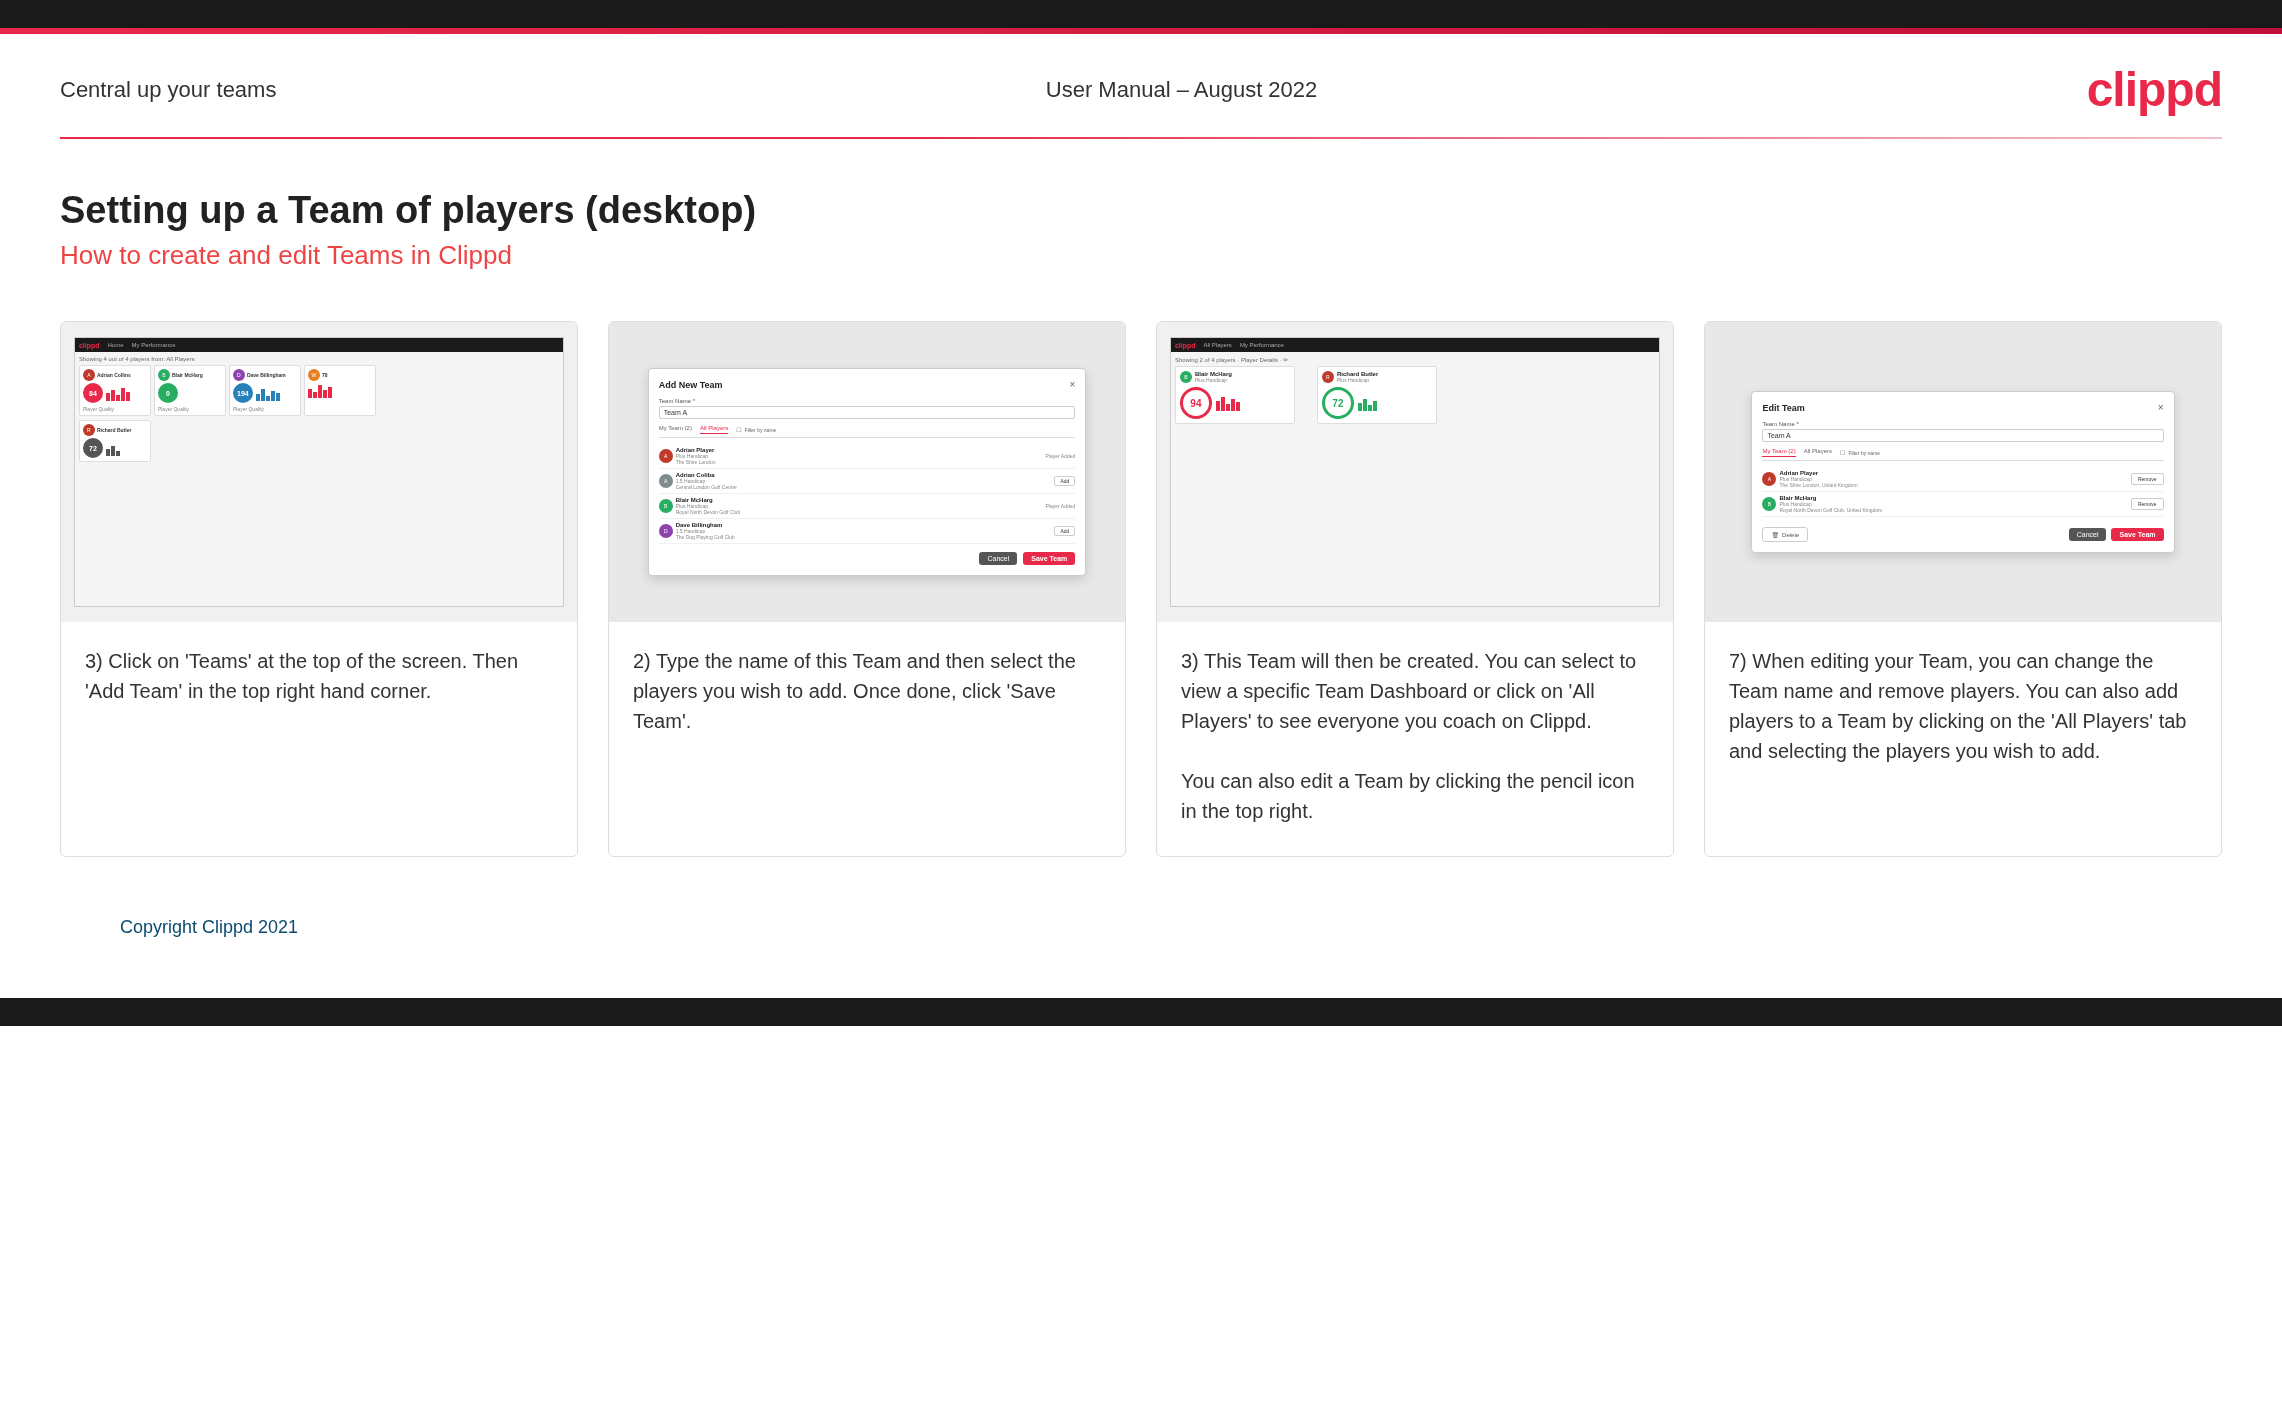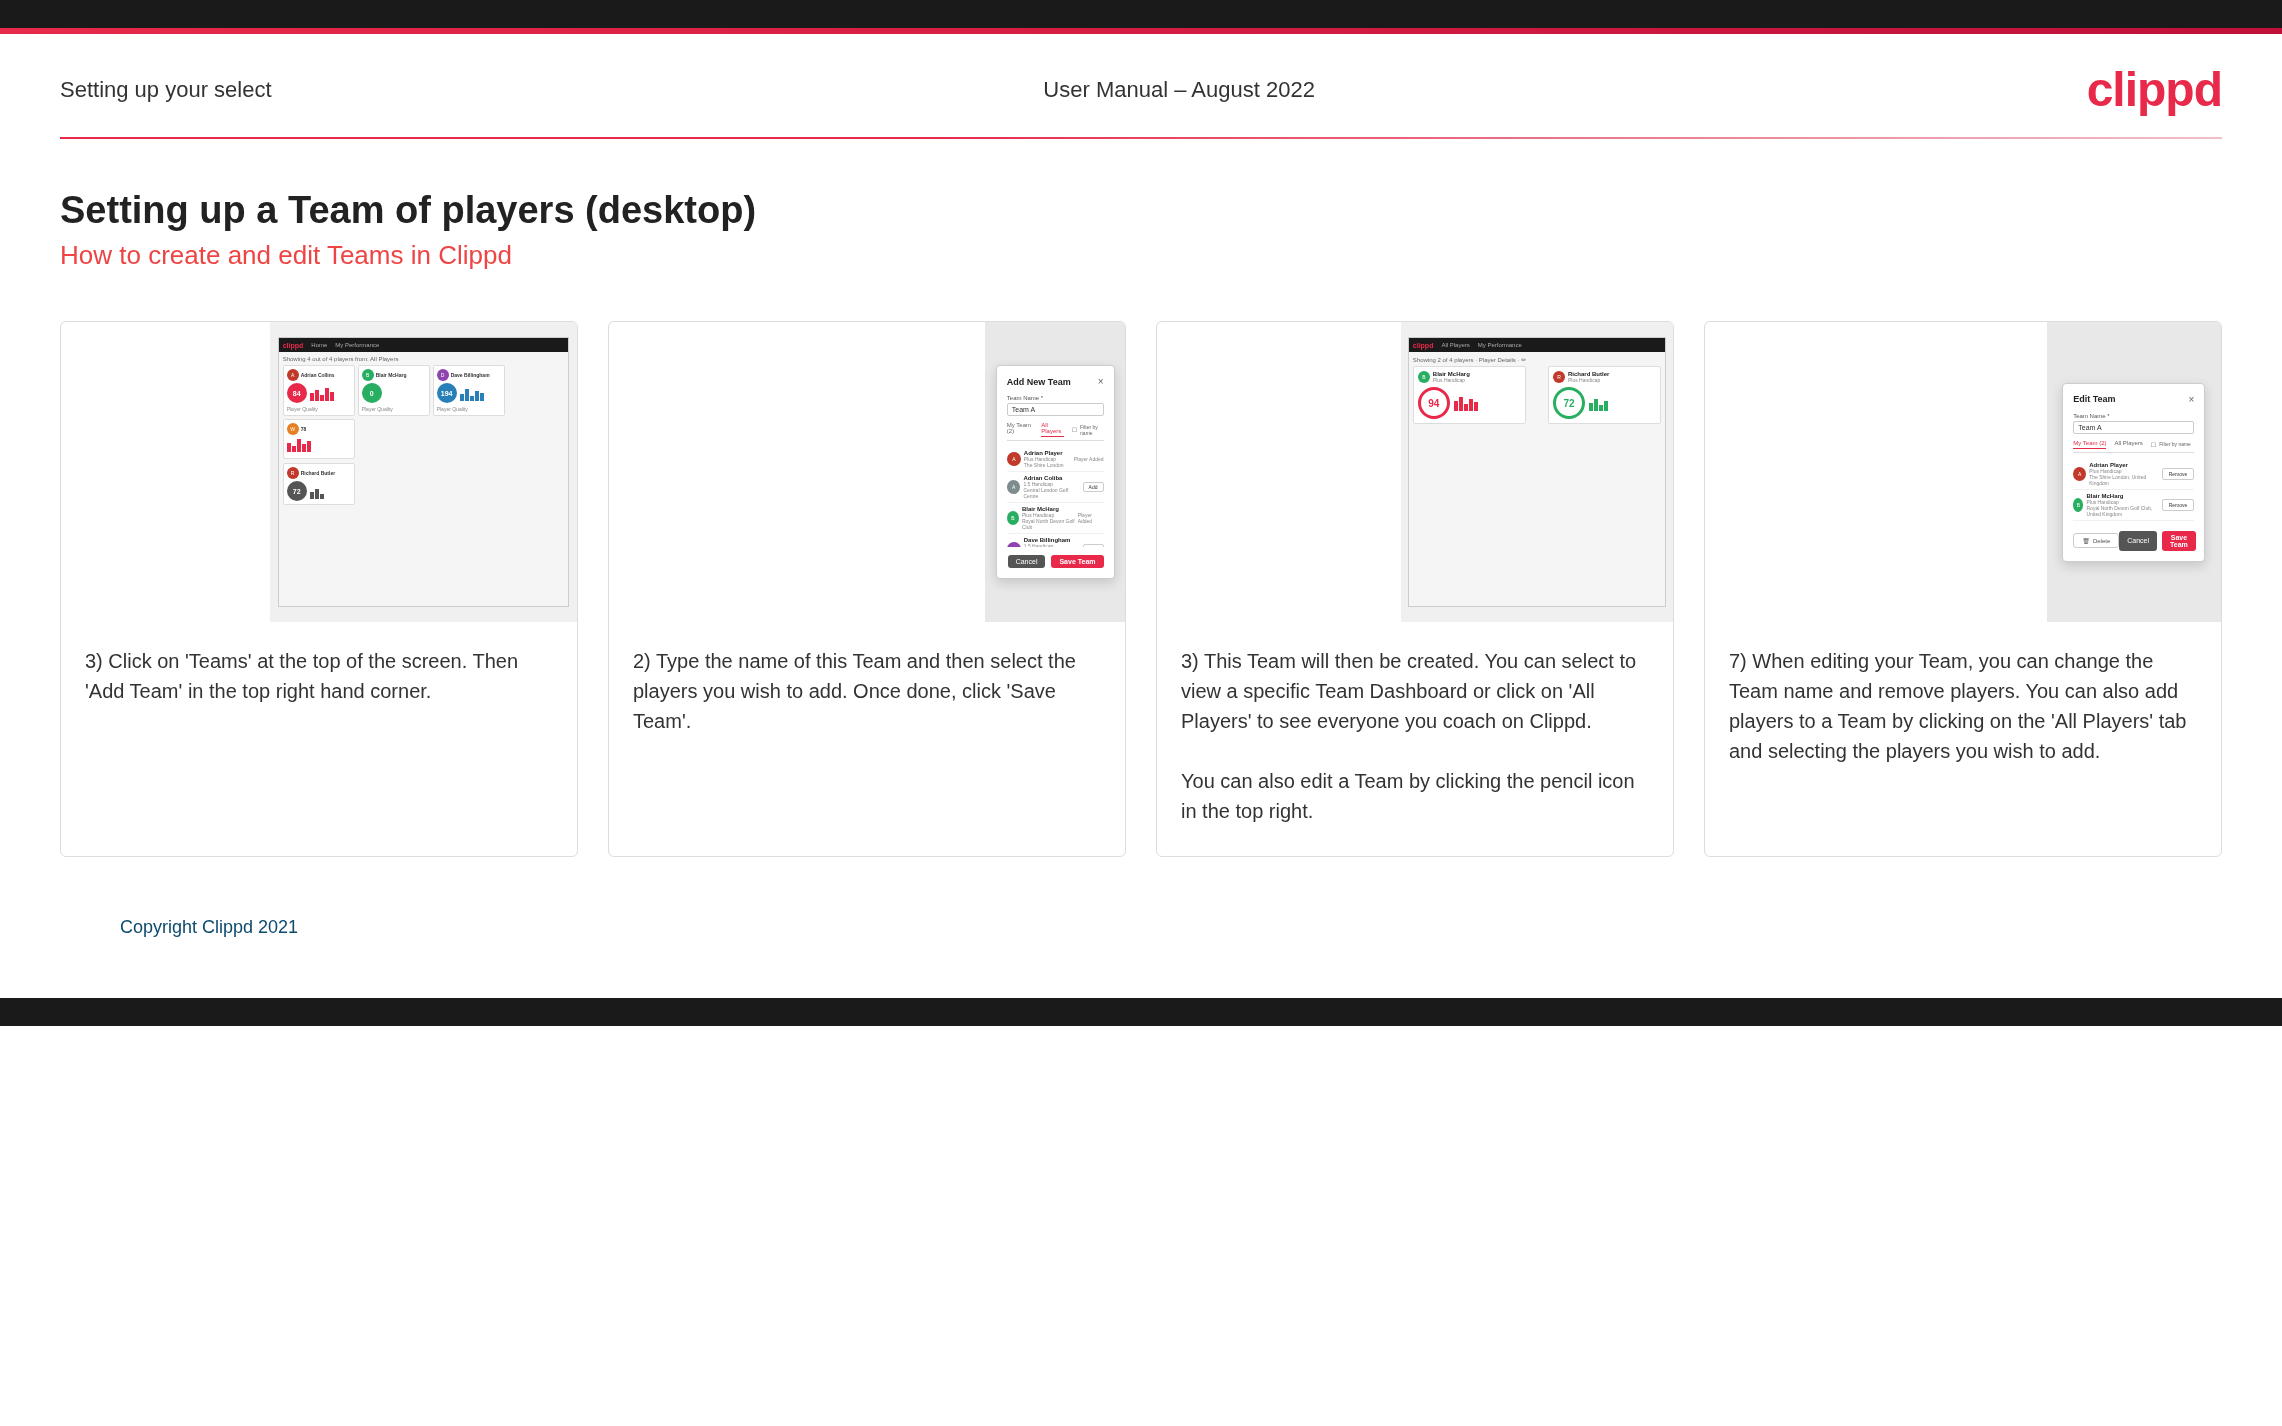--- a/index.html
+++ b/index.html
@@ -77,21 +77,20 @@
       gap: 30px;
       margin-bottom: 40px;
     }
     .card {
       flex: 1;
       border: 1.5px solid #ddd;
       border-radius: 6px;
       overflow: hidden;
       display: flex;
       flex-direction: column;
-      align-items: flex-end;
     }
 
     
     .screenshot {
       background: #f0f0f0;
       height: 300px;
       position: relative;
       overflow: hidden;
       display: flex;
       align-items: center;
@@ -366,21 +365,21 @@
       background: #1a1a1a;
     }
   </style>
 </head>
 <body>
 
 <div class="top-bar"></div>
 <div class="red-stripe"></div>
 
 <div class="header">
-  <div class="header-left">Setting up your select</div>
+  <div class="header-left">Central up your teams</div>
   <div class="header-center">User Manual – August 2022</div>
   <div class="logo">
     <span>clippd</span>
   </div>
 </div>
 
 <div class="divider"></div>
 
 <div class="page-content">
   <div class="page-title">Setting up a Team of players (desktop)</div>

